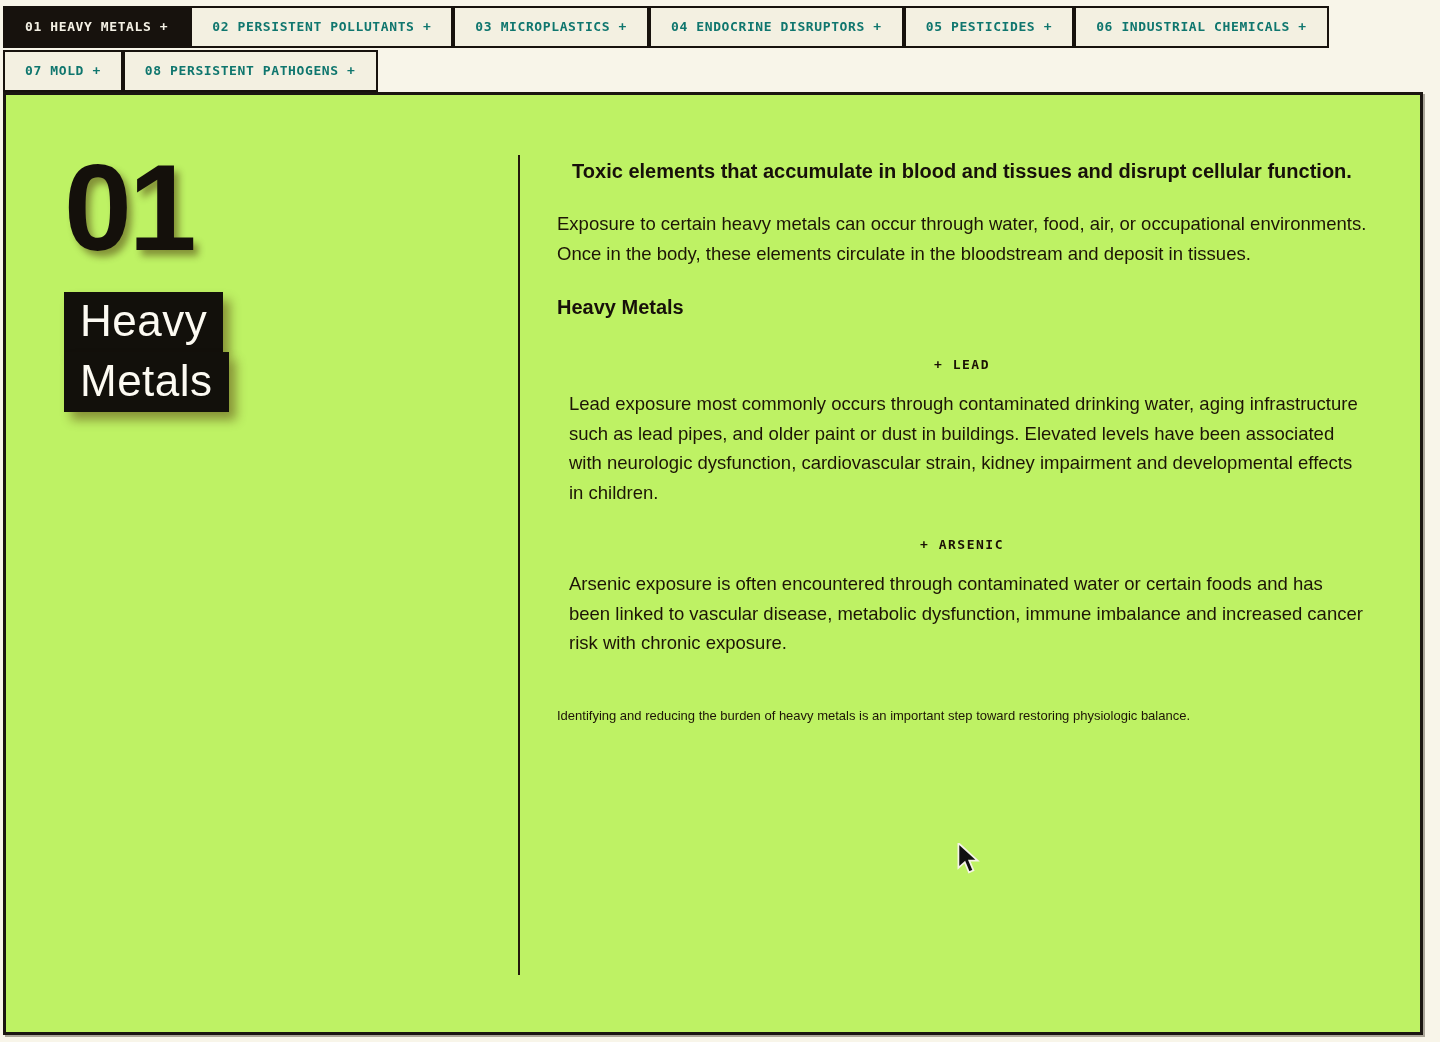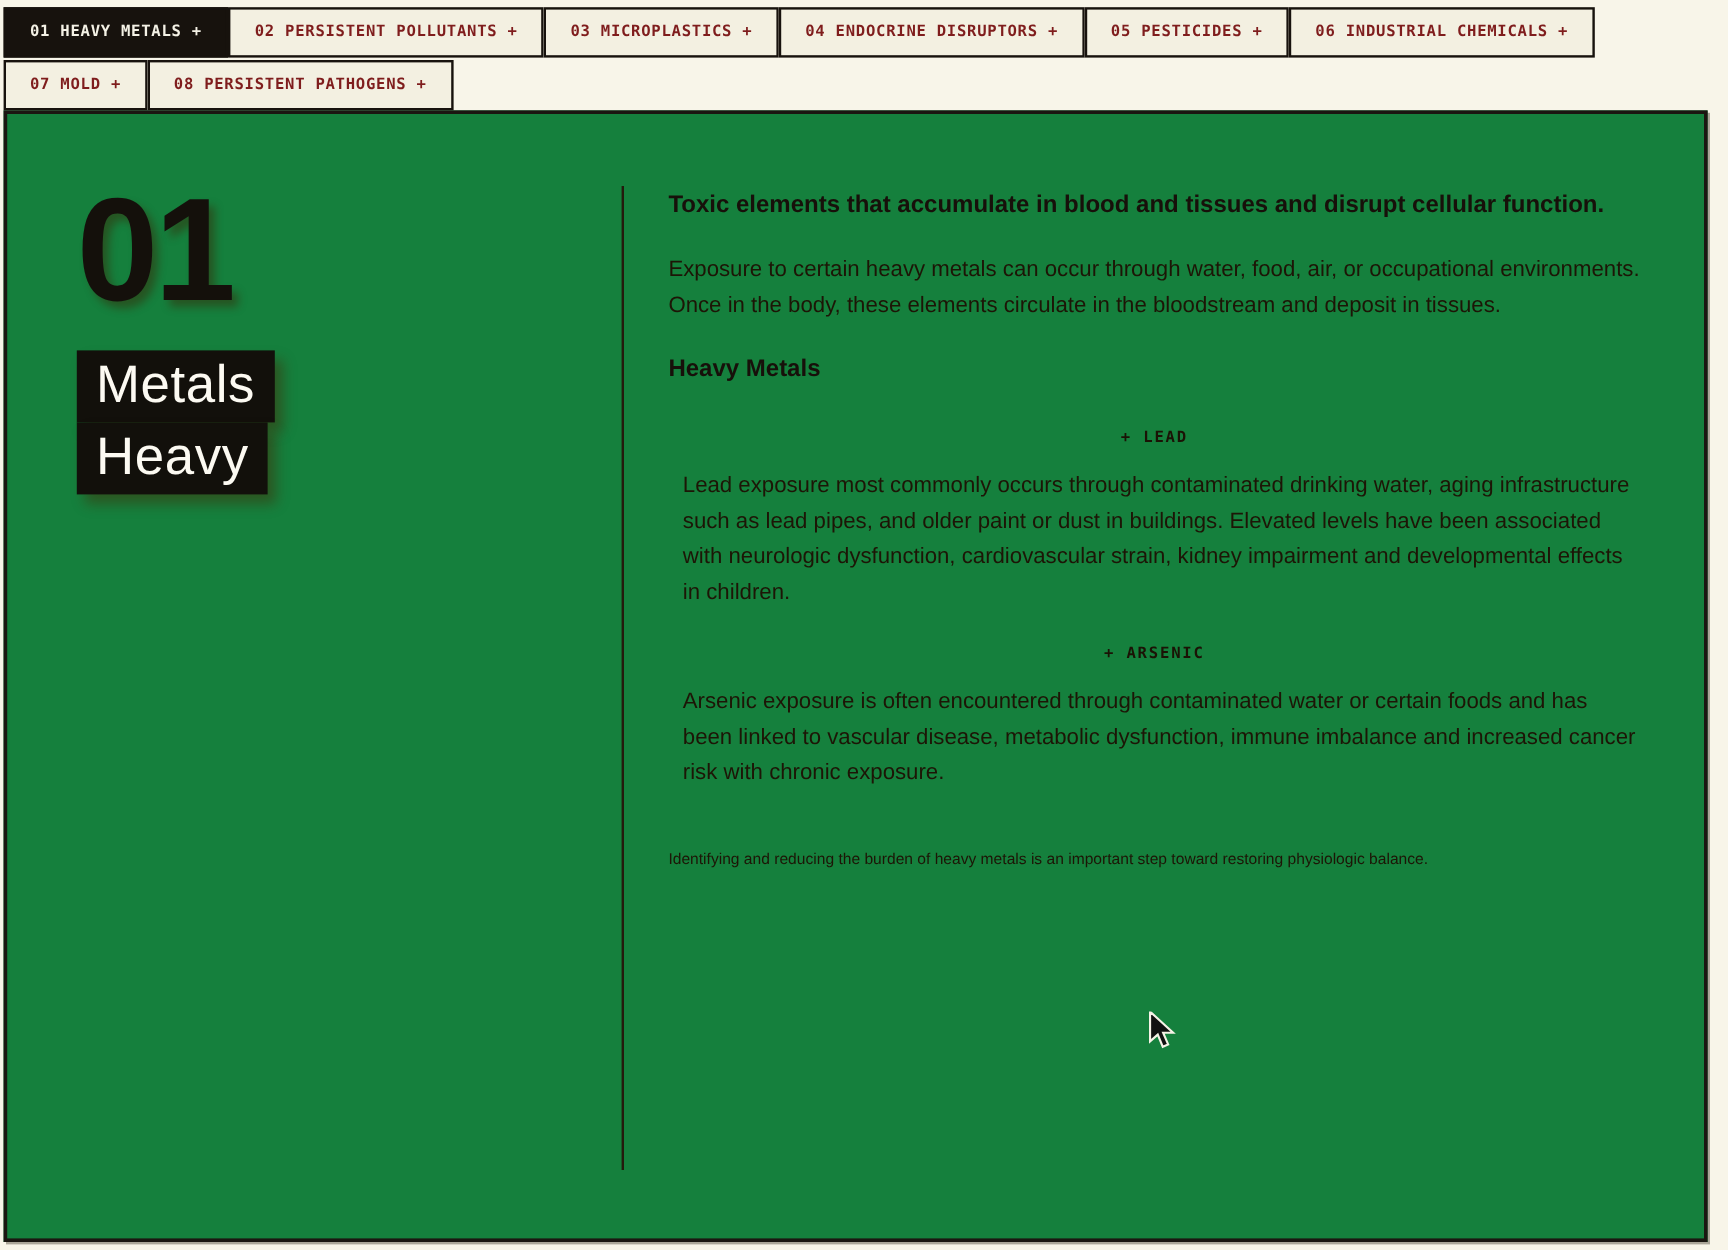--- a/index.html
+++ b/index.html
@@ -23,39 +23,39 @@
     align-items: flex-start;
   }
   .tab-row.row1 { top: 6px; }
   .tab-row.row2 { top: 50px; }
   .tab {
     height: 38px;
     line-height: 38px;
     padding: 0 20px;
     border: 2px solid #17120d;
     background: #f3f0e1;
-    color: #7f1d1d;
+    color: #0f766e;
     font-family: "DejaVu Sans Mono", "Liberation Mono", monospace;
     font-size: 13px;
     font-weight: 700;
     letter-spacing: 0.6px;
     white-space: nowrap;
     cursor: pointer;
     user-select: none;
   }
   .tab.active {
     background: #17120d;
     color: #f4f1e5;
   }
 
   
   .panel {
     position: absolute;
     top: 92px; left: 3px; right: 17px; bottom: 7px;
-    background: #15803d;
+    background: #bef264;
     border: 3px solid #1b1611;
     box-shadow: 2px 2px 0 rgba(30,20,5,0.35);
   }
 
   .section-number {
     position: absolute;
     top: 52px; left: 58px;
     font-size: 122px;
     font-weight: 700;
     letter-spacing: -3px;
@@ -92,20 +92,21 @@
     top: 60px; left: 551px;
     width: 810px;
     color: #1d1506;
   }
   .lede {
     font-size: 20px;
     font-weight: 700;
     line-height: 33px;
     color: #17100a;
     margin: 0 0 21px 0;
+    text-align: center;
   }
   .para {
     font-size: 18.5px;
     font-weight: 400;
     line-height: 29.5px;
     margin: 0 0 28px 0;
   }
   .para.p2 { margin-bottom: 38px; }
   .subheading {
     font-size: 20px;
@@ -159,22 +160,22 @@
   <nav class="tab-row row2">
     <div class="tab">07 MOLD +</div>
     <div class="tab">08 PERSISTENT PATHOGENS +</div>
   </nav>
 
   <section class="panel">
 
     <div class="section-number">01</div>
 
     <div class="section-title">
+      <span class="title-line">Heavy</span>
       <span class="title-line">Metals</span>
-      <span class="title-line">Heavy</span>
     </div>
 
     <div class="divider"></div>
 
     <article class="article">
       <h2 class="lede">Toxic elements that accumulate in blood and tissues and disrupt cellular function.</h2>
       <p class="para p1">Exposure to certain heavy metals can occur through water, food, air, or occupational environments. Once in the body, these elements circulate in the bloodstream and deposit in tissues.</p>
       <h3 class="subheading">Heavy Metals</h3>
 
       <div class="entry">

